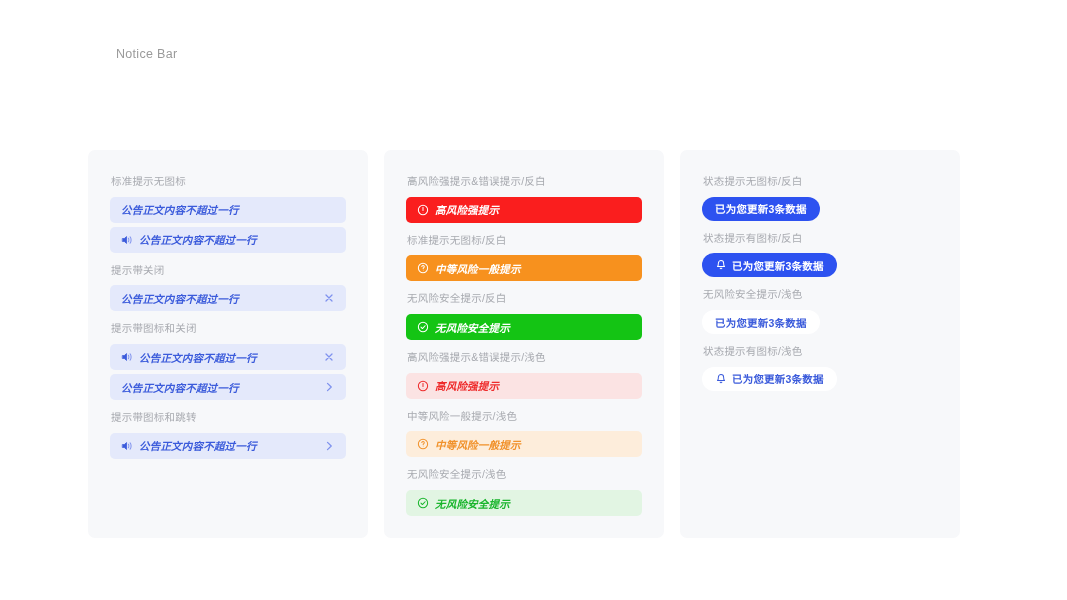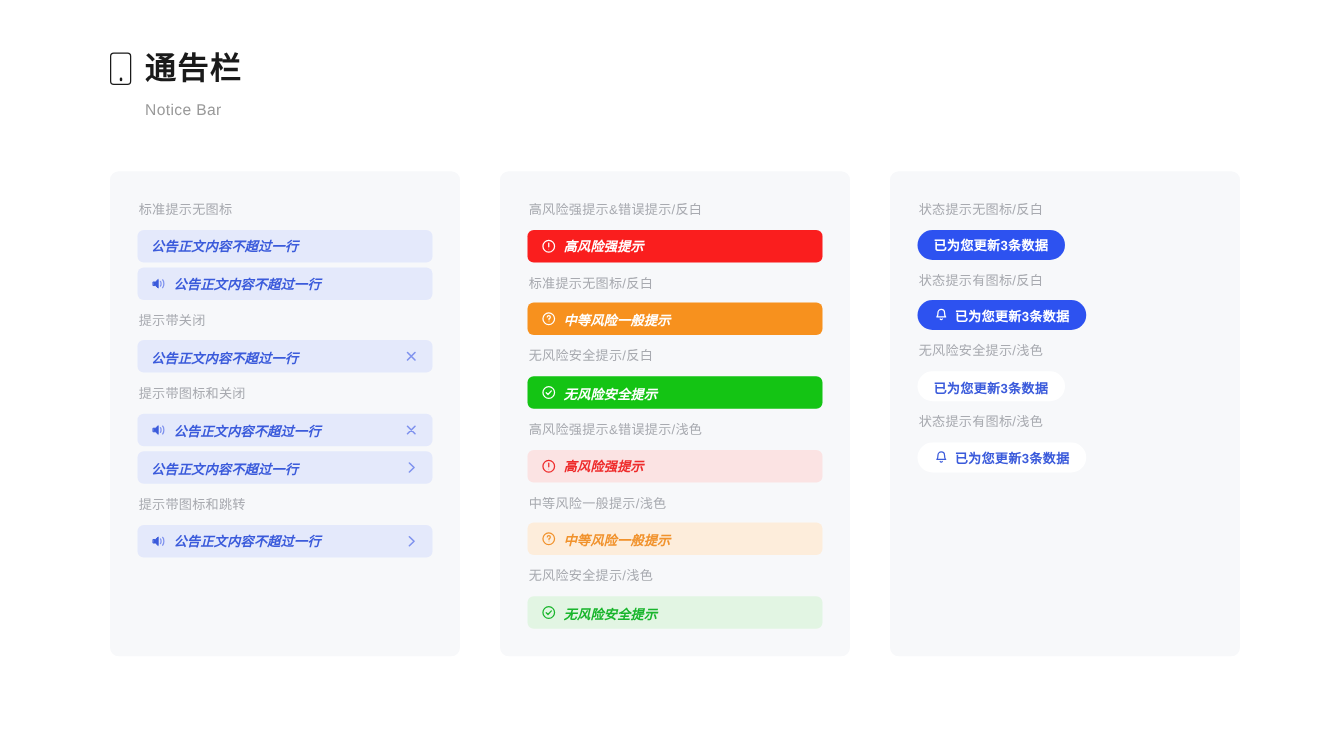--- a/index.html
+++ b/index.html
@@ -66,23 +66,23 @@
     margin-left: 28px;
     font-size: 12.5px;
     color: #9a9a9a;
     letter-spacing: .3px;
   }
 
   
   .columns {
     position: absolute;
     left: 88px;
-    top: 137px;
+    top: 150px;
     display: flex;
-    gap: 32px;
+    gap: 16px;
   }
   .card {
     width: 280px;
     background: #f7f8fa;
     border-radius: 7px;
     padding: 14px 0 18px 0;
     box-sizing: border-box;
   }
 
   .group {
@@ -170,24 +170,20 @@
   .p-light { background: #ffffff; color: #3b5bdb; }
 
   svg { display: block; }
 </style>
 </head>
 <body>
 
 <div class="page">
 
   <div class="header">
-    <div class="title-row">
-      <span class="phone-icon"></span>
-      <span class="title-zh">通告栏</span>
-    </div>
     <div class="title-en">Notice Bar</div>
   </div>
 
   <div class="columns" id="columns">
       <div class="card">
         <div class="group">
           <div class="group-label">标准提示无图标</div>
           <div class="bar v-info">
             <span class="bar-text">公告正文内容不超过一行</span>
           </div>

